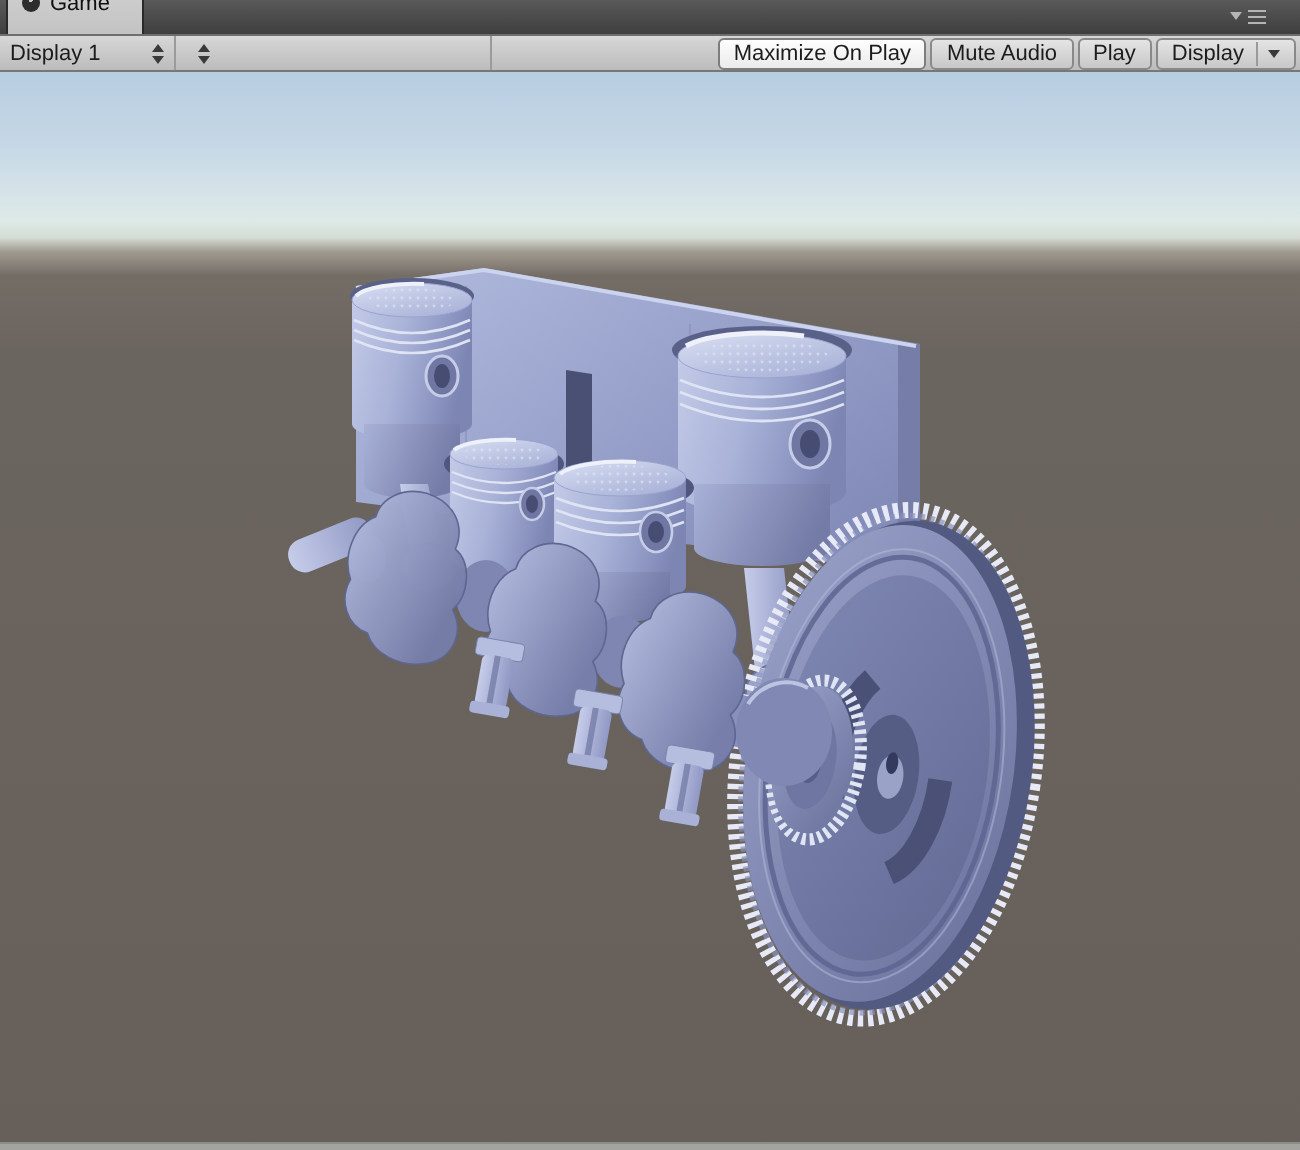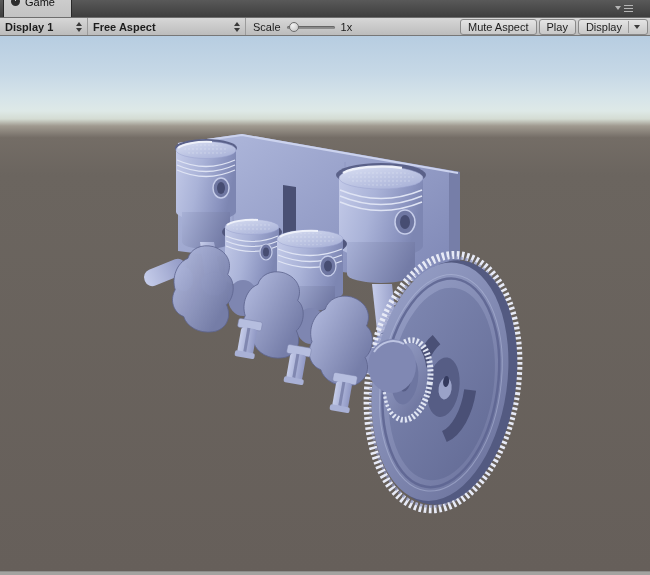--- a/index.html
+++ b/index.html
@@ -7,21 +7,21 @@
   .window{width:650px;height:575px;font-family:"Liberation Sans",sans-serif;background:#494949;overflow:hidden;position:relative;}
   
   .tabbar{height:17px;background:linear-gradient(#595959,#3e3e3e);display:flex;align-items:flex-end;padding-left:3px;position:relative;}
   .tab{height:32px;background:linear-gradient(#d4d4d4,#c3c3c3);border:1px solid #292929;border-bottom:none;border-radius:3px 3px 0 0;display:flex;align-items:center;gap:5px;padding:0 16px 0 7px;font-size:11px;color:#101010;}
   .tab-icon{width:9px;height:9px;border-radius:50%;background:conic-gradient(from 315deg,rgba(0,0,0,0) 0 90deg,#2d2d2d 90deg 360deg);}
   .panel-menu{position:absolute;right:17px;top:6px;display:flex;align-items:center;gap:3px;cursor:pointer;}
   .panel-menu .tri{width:0;height:0;border-left:3px solid transparent;border-right:3px solid transparent;border-top:4px solid #b5b5b5;}
   .panel-menu .burger{width:9px;height:1px;background:#b5b5b5;box-shadow:0 3px 0 #b5b5b5,0 -3px 0 #b5b5b5;}
   
   .toolbar{height:19px;background:linear-gradient(#d7d7d7,#bcbcbc);border-top:1px solid #6e6e6e;border-bottom:1px solid #777;display:flex;align-items:stretch;font-size:11px;color:#1c1c1c;}
-  .dd{display:flex;align-items:center;padding:0 5px;border-right:1px solid #9b9b9b;cursor:default;font-weight:bold;}
+  .dd{display:flex;align-items:center;padding:0 5px;border-right:1px solid #9b9b9b;cursor:default;}
   .dd-display{width:88px;}
   .dd-aspect{width:158px;}
   .dd .lbl{flex:1;white-space:nowrap;}
   .arrows{display:flex;flex-direction:column;gap:2px;margin-left:6px;}
   .arrows .a-up{width:0;height:0;border-left:3px solid transparent;border-right:3px solid transparent;border-bottom:4px solid #3a3a3a;}
   .arrows .a-dn{width:0;height:0;border-left:3px solid transparent;border-right:3px solid transparent;border-top:4px solid #3a3a3a;}
   .scale-group{display:flex;align-items:center;padding:0 7px;gap:6px;}
   .slider{position:relative;width:48px;height:12px;cursor:pointer;}
   .slider .track{position:absolute;left:0;right:0;top:5px;height:3px;background:#8d8d8d;border-radius:2px;box-shadow:inset 0 1px 1px rgba(0,0,0,.3);}
   .slider .knob{position:absolute;left:2px;top:1px;width:10px;height:10px;border-radius:50%;background:radial-gradient(circle at 35% 30%,#f2f2f2,#c0c0c0);border:1px solid #6d6d6d;}
@@ -54,36 +54,28 @@
 
   <div class="toolbar">
     <div class="dd dd-display">
       <span class="lbl">Display 1</span>
       <span class="arrows">
           <i class="a-up"></i>
           <i class="a-dn"></i>
         </span>
     </div>
     <div class="dd dd-aspect">
-      <span class="lbl">Free Aspect</span>
       <span class="arrows">
           <i class="a-up"></i>
           <i class="a-dn"></i>
         </span>
     </div>
-    <div class="scale-group">
-      <span>Scale</span>
-      <div class="slider">
-        <div class="track"></div>
-        <div class="knob"></div>
-      </div>
-      <span>1x</span>
-    </div>
     <div class="btn-row">
-      <button class="tbtn">Mute Aspect</button>
+      <button class="tbtn active">Maximize On Play</button>
+      <button class="tbtn">Mute Audio</button>
       <button class="tbtn">Play</button>
       <button class="tbtn gizmos">
         <span>Display</span>
         <span class="gz-caret">
             <i></i>
           </span>
       </button>
     </div>
   </div>
 

